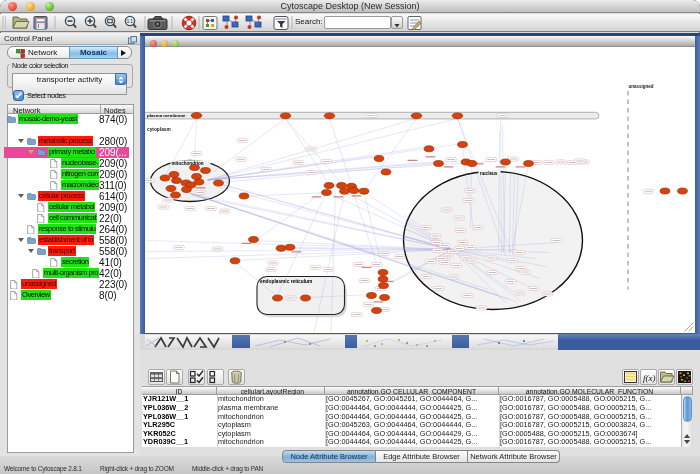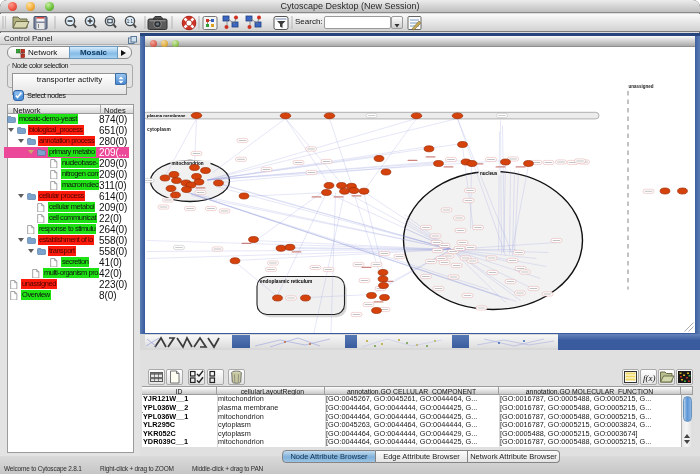--- a/index.html
+++ b/index.html
@@ -189,38 +189,28 @@
     </div>
 <div class="trow" style="top:113.5px;">
       <span style="position:absolute;left:3px;top:0">
         <svg style="position:absolute;top:2px" width="9" height="7" viewBox="0 0 10 8">
           <path d="M0.5 1.5 Q0.5 0.5 1.5 0.5 L4 0.5 L5 1.8 L8.7 1.8 Q9.5 1.8 9.5 2.8 L9.5 6.7 Q9.5 7.5 8.7 7.5 L1.5 7.5 Q0.5 7.5 0.5 6.5 Z" fill="#7ba3cc" stroke="#4f7aa5" stroke-width="0.8"></path>
         </svg>
       </span>
       <span class="tname green" style="left:14px;max-width:81px;overflow:hidden;white-space:nowrap;display:inline-block">mosaic-demo-yeast</span>
       <span class="tnum" style="">874(0)</span>
     </div>
-    <div class="trow" style="top:124.5px;">
-      <span class="arrow" style="left:4px;border-top-color:#5c5c5c"></span>
-      <span style="position:absolute;left:13px;top:0">
-        <svg style="position:absolute;top:2px" width="9" height="7" viewBox="0 0 10 8">
-          <path d="M0.5 1.5 Q0.5 0.5 1.5 0.5 L4 0.5 L5 1.8 L8.7 1.8 Q9.5 1.8 9.5 2.8 L9.5 6.7 Q9.5 7.5 8.7 7.5 L1.5 7.5 Q0.5 7.5 0.5 6.5 Z" fill="#7ba3cc" stroke="#4f7aa5" stroke-width="0.8"></path>
-        </svg>
-      </span>
-      <span class="tname red" style="left:24px;max-width:71px;overflow:hidden;white-space:nowrap;display:inline-block">biological_process</span>
-      <span class="tnum" style="">651(0)</span>
-    </div>
     <div class="trow" style="top:135.5px;">
       <span class="arrow" style="left:14px;border-top-color:#5c5c5c"></span>
       <span style="position:absolute;left:23px;top:0">
         <svg style="position:absolute;top:2px" width="9" height="7" viewBox="0 0 10 8">
           <path d="M0.5 1.5 Q0.5 0.5 1.5 0.5 L4 0.5 L5 1.8 L8.7 1.8 Q9.5 1.8 9.5 2.8 L9.5 6.7 Q9.5 7.5 8.7 7.5 L1.5 7.5 Q0.5 7.5 0.5 6.5 Z" fill="#7ba3cc" stroke="#4f7aa5" stroke-width="0.8"></path>
         </svg>
       </span>
-      <span class="tname red" style="left:34px;max-width:61px;overflow:hidden;white-space:nowrap;display:inline-block">annotation process</span>
+      <span class="tname red" style="left:34px;max-width:61px;overflow:hidden;white-space:nowrap;display:inline-block">metabolic process</span>
       <span class="tnum" style="">280(0)</span>
     </div>
     <div class="trow" style="top:146.5px;background:#ec4899;">
       <span class="arrow" style="left:24px;border-top-color:#caa870"></span>
       <span style="position:absolute;left:33px;top:0">
         <svg style="position:absolute;top:2px" width="9" height="7" viewBox="0 0 10 8">
           <path d="M0.5 1.5 Q0.5 0.5 1.5 0.5 L4 0.5 L5 1.8 L8.7 1.8 Q9.5 1.8 9.5 2.8 L9.5 6.7 Q9.5 7.5 8.7 7.5 L1.5 7.5 Q0.5 7.5 0.5 6.5 Z" fill="#7ba3cc" stroke="#4f7aa5" stroke-width="0.8"></path>
         </svg>
       </span>
       <span class="tname green" style="left:44px;max-width:51px;overflow:hidden;white-space:nowrap;display:inline-block">primary metabo</span>

